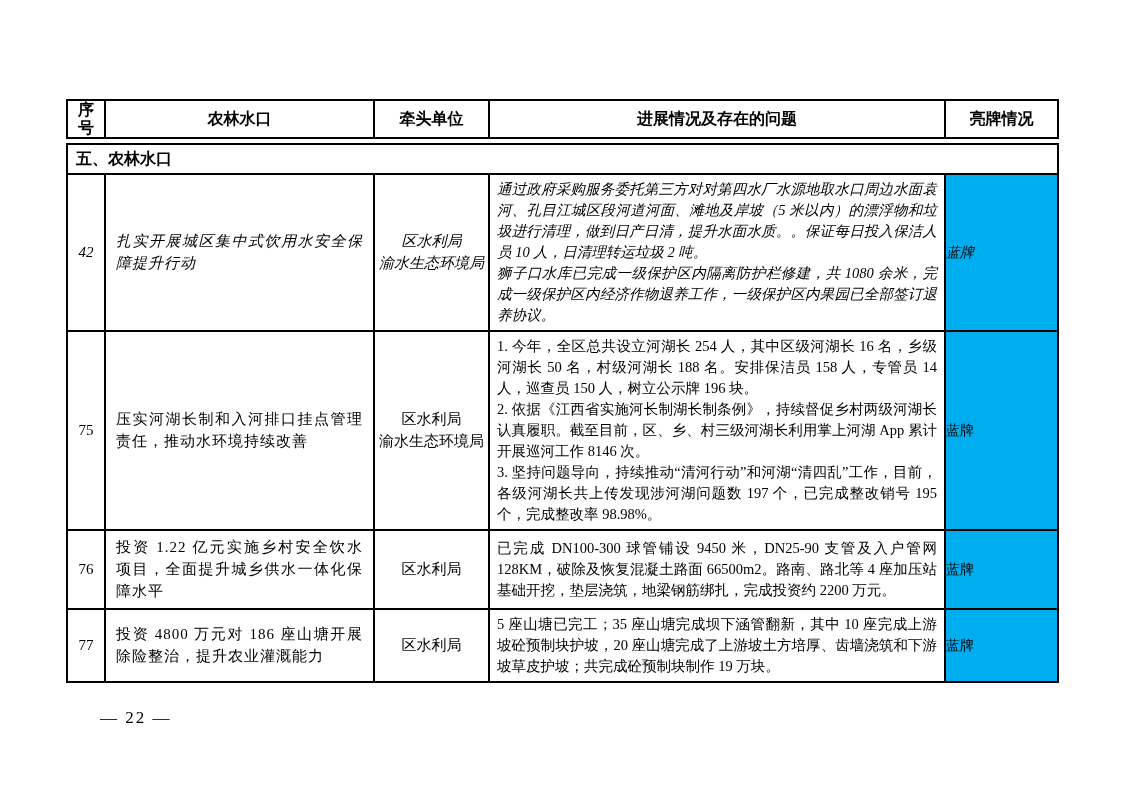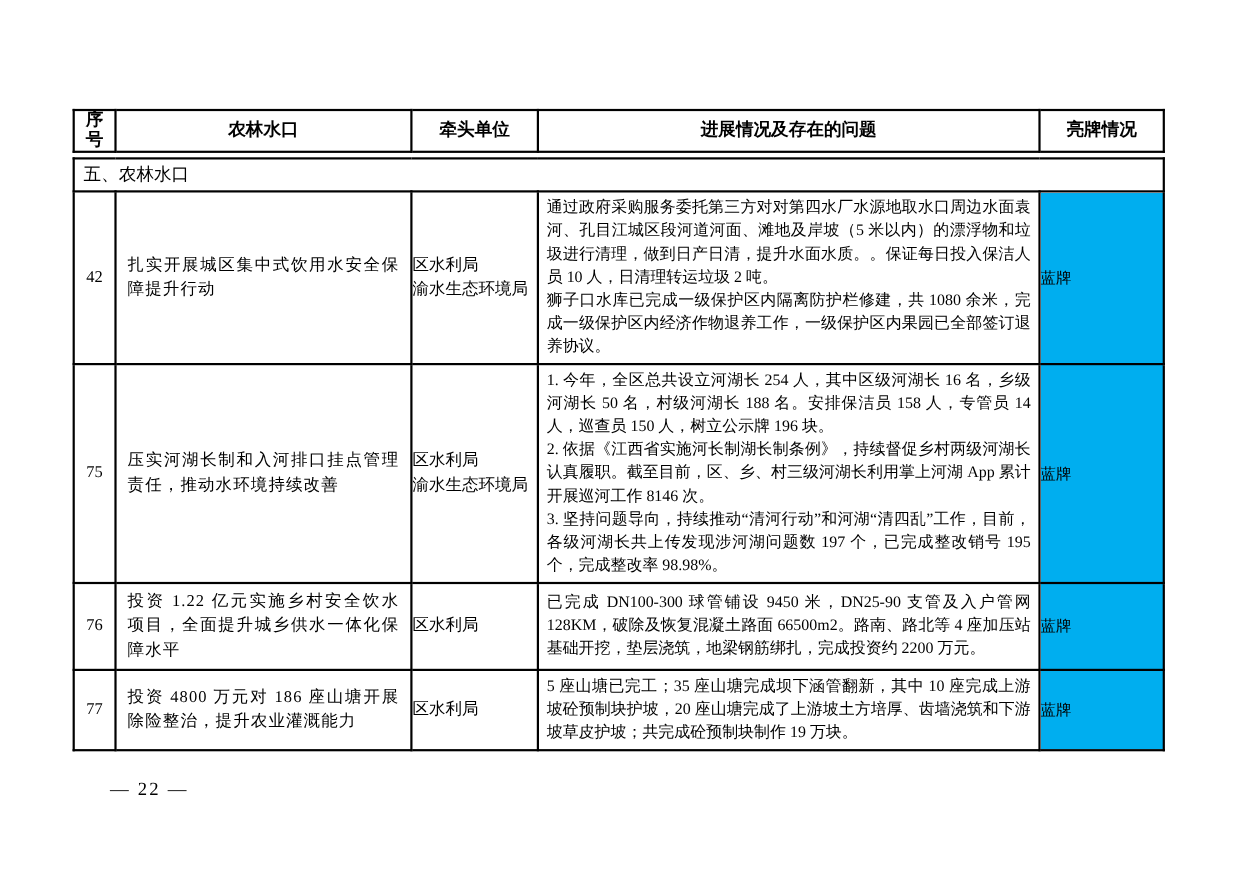--- a/index.html
+++ b/index.html
@@ -43,55 +43,55 @@
     font-weight: bold;
     font-size: 16px;
     line-height: 1.1;
   }
   .pre { white-space: pre-line; }
 
   .main-table { margin-top: 4px; }
 
   .section-cell {
     height: 30px;
-    font-weight: normal;
+    font-weight: bold;
     font-size: 16px;
     padding-left: 8px;
     text-align: left;
   }
   .cell-no {
     text-align: center;
     font-size: 15px;
   }
   .cell-content {
     font-size: 15px;
     line-height: 1.45;
     padding: 4px 10px;
     text-align: justify;
     letter-spacing: 1px;
   }
   .cell-unit {
-    text-align: left;
+    text-align: center;
     font-size: 15px;
     line-height: 1.45;
     white-space: pre-line;
   }
   .cell-progress {
     font-size: 14.5px;
     line-height: 1.45;
     padding: 4px 7px;
     text-align: justify;
     white-space: pre-line;
     vertical-align: middle;
   }
   .cell-card {
     background: #00AEEF;
     font-size: 14px;
   }
-  .row-74 td { height: 124px; }
+  .row-74 td { height: 124px; font-style: italic; }
   .row-75 td { height: 195px; }
   .row-76 td { height: 79px; }
   .row-77 td { height: 72px; }
 
   .footer-page {
     position: absolute;
     left: 100px; top: 708px;
     font-size: 17px;
     letter-spacing: 2px;
   }

